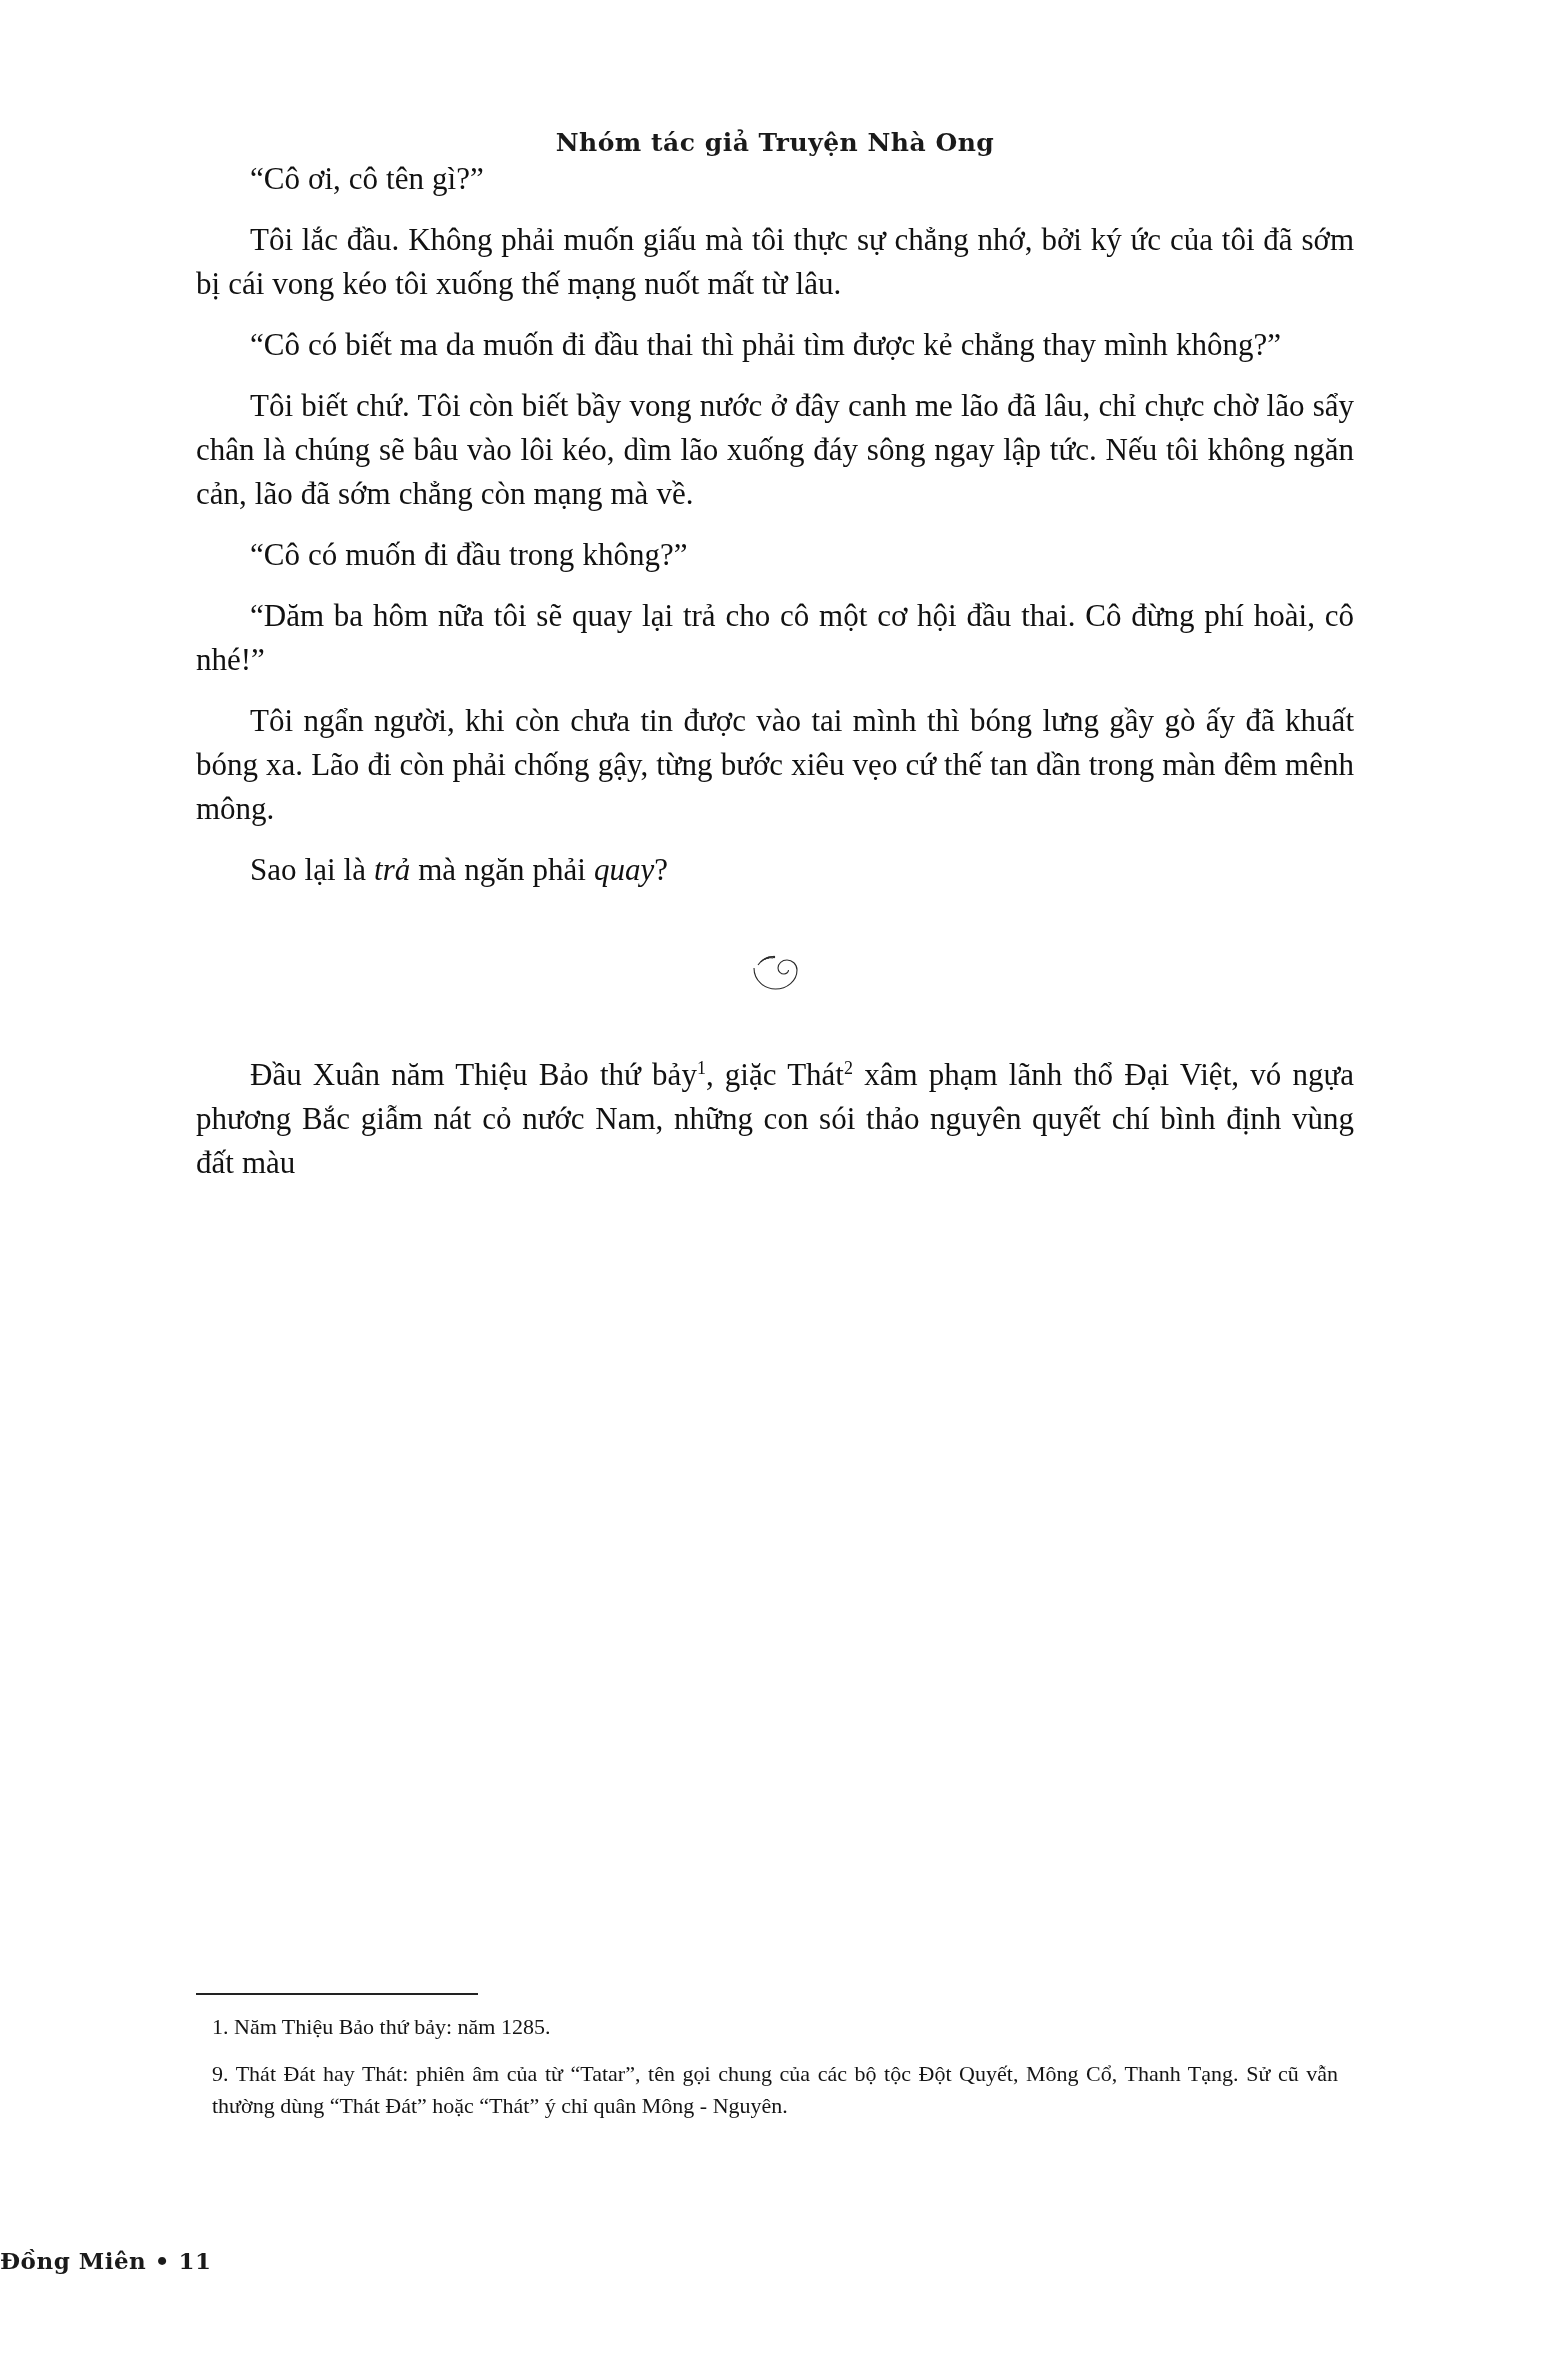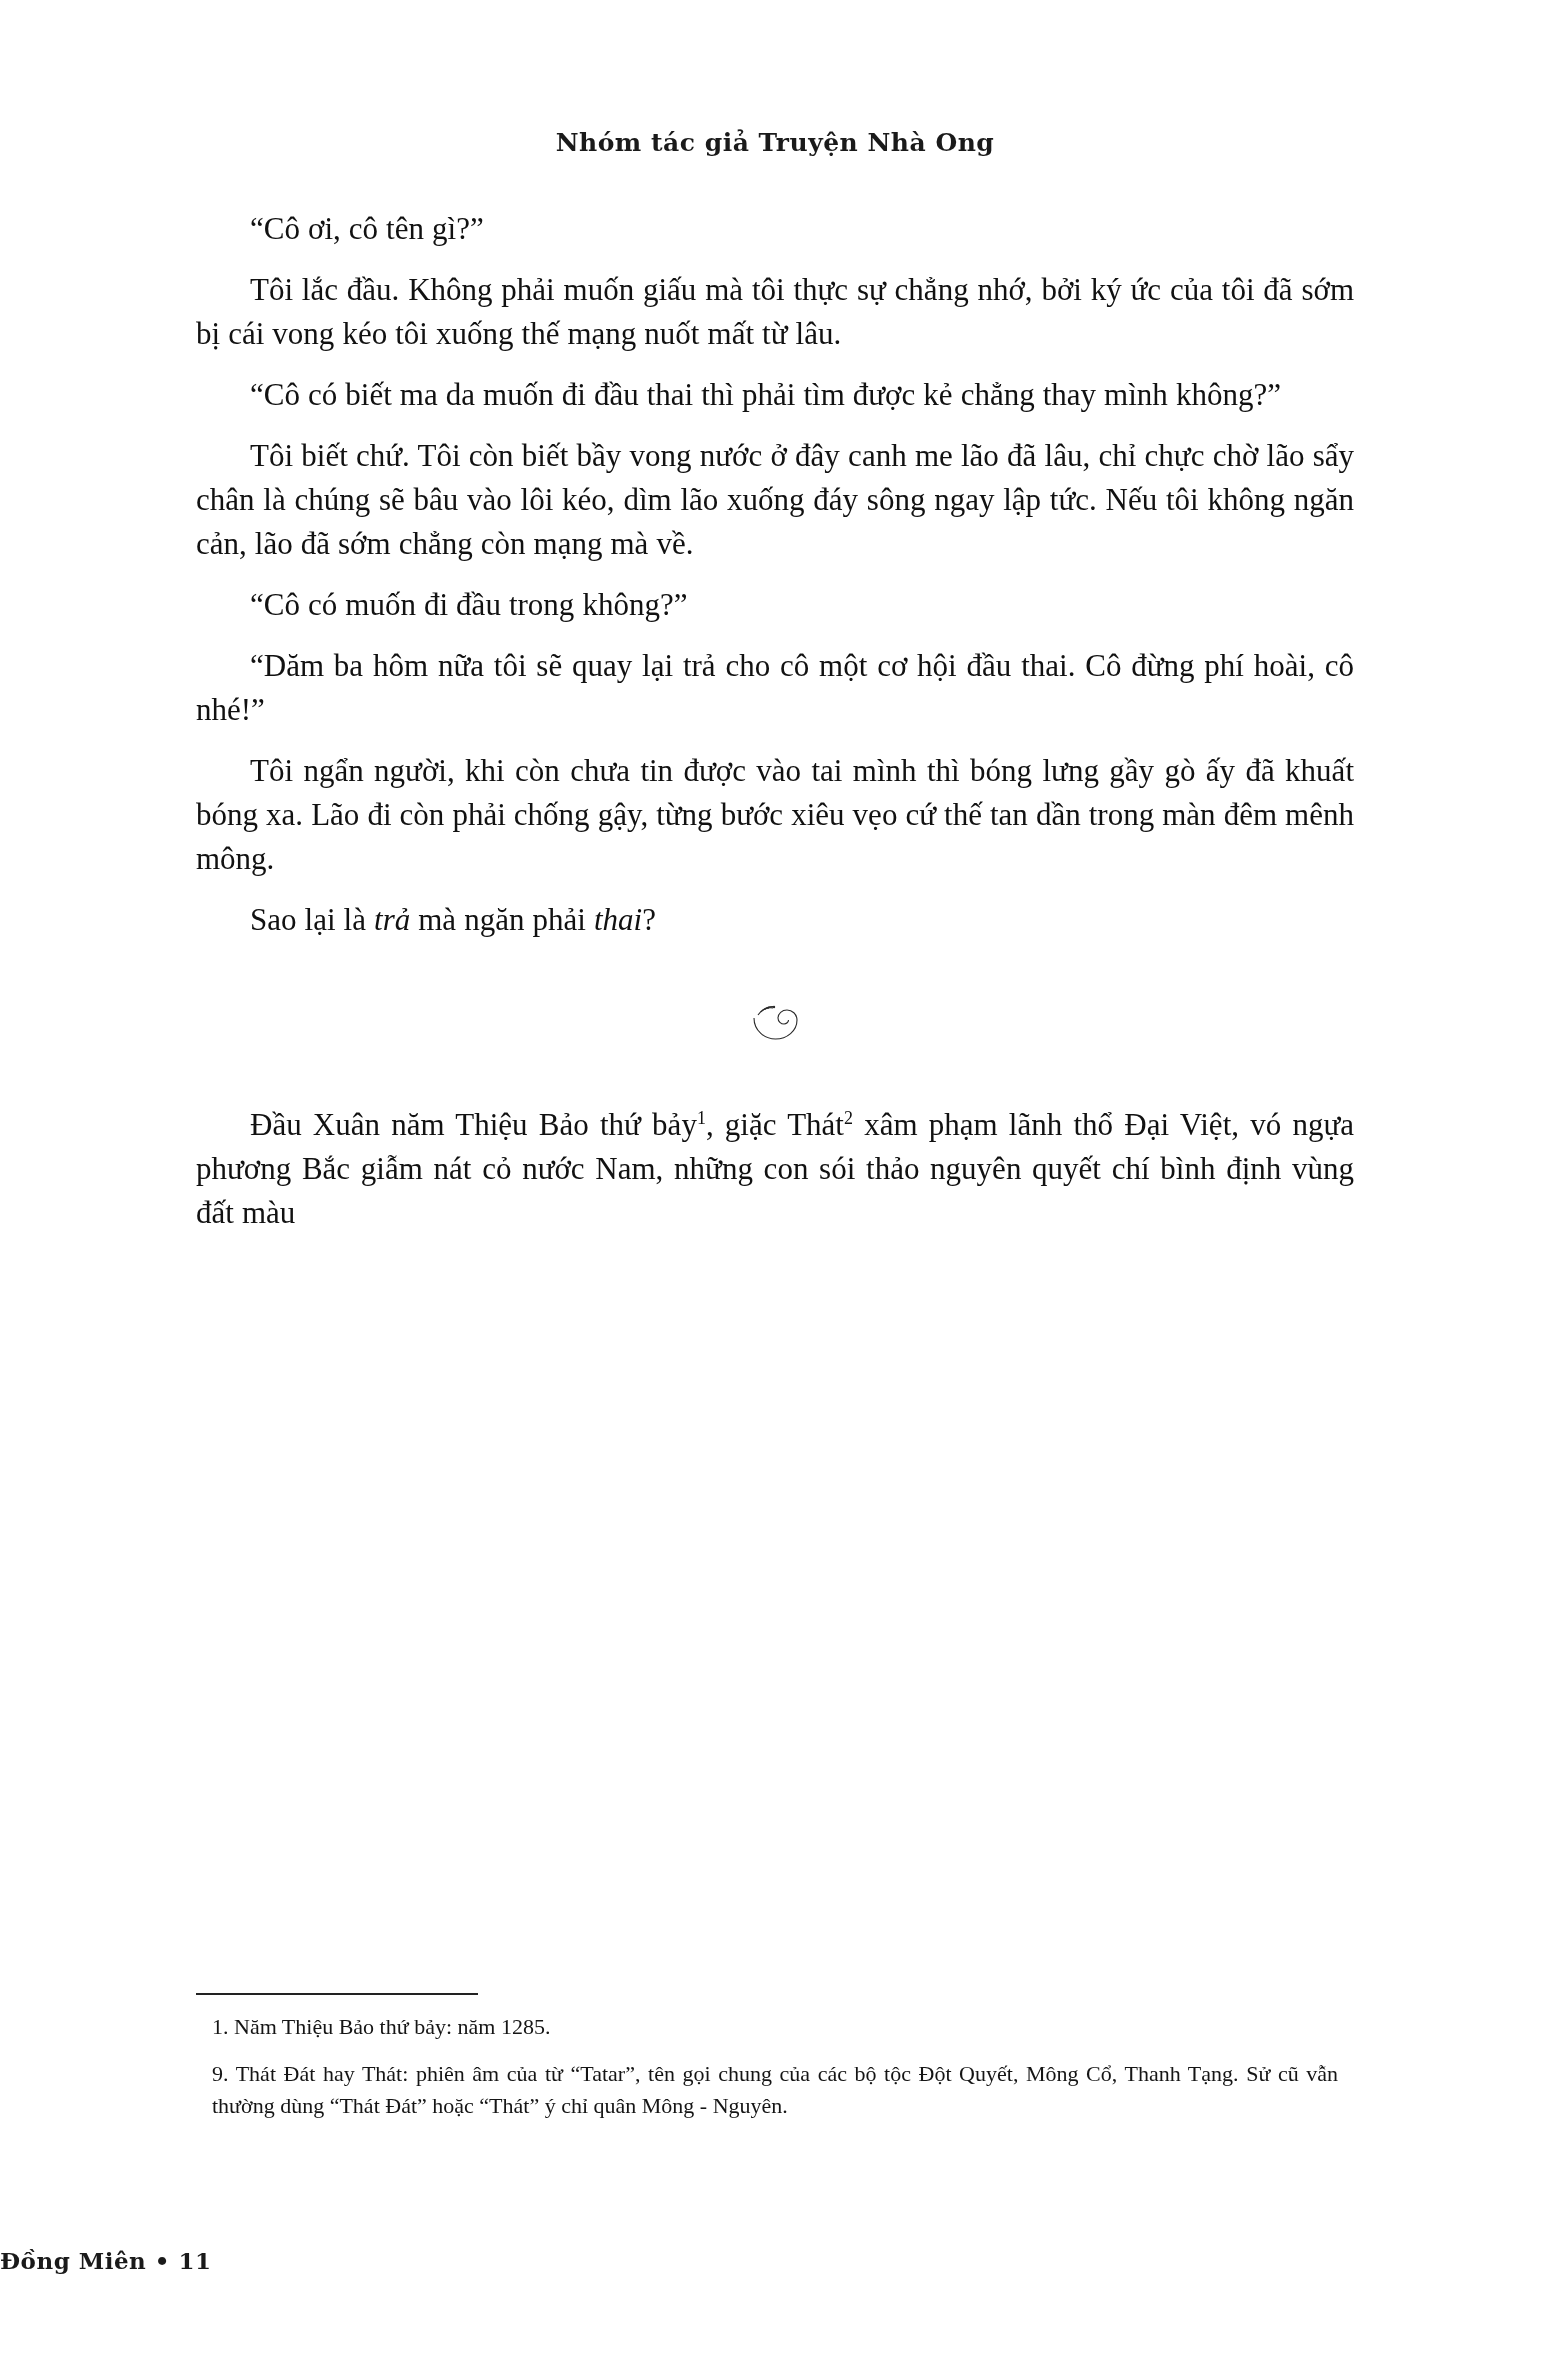--- a/index.html
+++ b/index.html
@@ -31,21 +31,20 @@
   .running-head {
     text-align: center;
     font-family: "DejaVu Serif", serif;
     font-size: 25px;
     letter-spacing: 0.5px;
     color: #1a1a1a;
     margin-top: 128px;
     font-weight: 600;
   }
   .body-text {
-    margin-top: 50px;
   }
   p.para {
     font-size: 31px;
     line-height: 1.42;
     text-align: justify;
     text-indent: 54px;
     margin: 0 0 17px 0;
     color: #111111;
     word-spacing: 0.3px;
   }
@@ -109,21 +108,21 @@
 
     <div class="body-text">
       <p class="para">“Cô ơi, cô tên gì?”</p>
       <p class="para">Tôi lắc đầu. Không phải muốn giấu mà tôi thực sự chẳng nhớ, bởi ký ức của tôi đã sớm bị cái vong kéo tôi xuống thế mạng nuốt mất từ lâu.</p>
       <p class="para">“Cô có biết ma da muốn đi đầu thai thì phải tìm được kẻ chẳng thay mình không?”</p>
       <p class="para">Tôi biết chứ. Tôi còn biết bầy vong nước ở đây canh me lão đã lâu, chỉ chực chờ lão sẩy chân là chúng sẽ bâu vào lôi kéo, dìm lão xuống đáy sông ngay lập tức. Nếu tôi không ngăn cản, lão đã sớm chẳng còn mạng mà về.</p>
       <p class="para">“Cô có muốn đi đầu trong không?”</p>
       <p class="para">“Dăm ba hôm nữa tôi sẽ quay lại trả cho cô một cơ hội đầu thai. Cô đừng phí hoài, cô nhé!”</p>
       <p class="para">Tôi ngẩn người, khi còn chưa tin được vào tai mình thì bóng lưng gầy gò ấy đã khuất bóng xa. Lão đi còn phải chống gậy, từng bước xiêu vẹo cứ thế tan dần trong màn đêm mênh mông.</p>
 
-      <p class="para"><span>Sao lại là </span><em>trả</em><span> mà ngăn phải </span><em>thai</em><span>?</span></p>
+      <p class="para"><span>Sao lại là </span><em>trả</em><span> mà ngăn phải </span><em>quay</em><span>?</span></p>
 
       <div class="ornament">
         <svg width="55" height="40" viewBox="0 0 110 80" xmlns="http://www.w3.org/2000/svg">
           <g fill="none" stroke="#2a2a2a" stroke-width="2.2">
             <path d="M12 30 C12 56 34 72 55 72 C78 72 98 56 98 34"></path>
             <path d="M98 34 C98 22 88 14 78 14 C68 14 60 21 60 30 C60 37 66 42 72 42 C77 42 81 38 81 34"></path>
             <path d="M20 24 C26 14 38 8 50 10"></path>
             <path d="M26 18 C32 11 41 7 50 8"></path>
             <path d="M33 13 C38 9 44 7 50 7"></path>
           </g>

